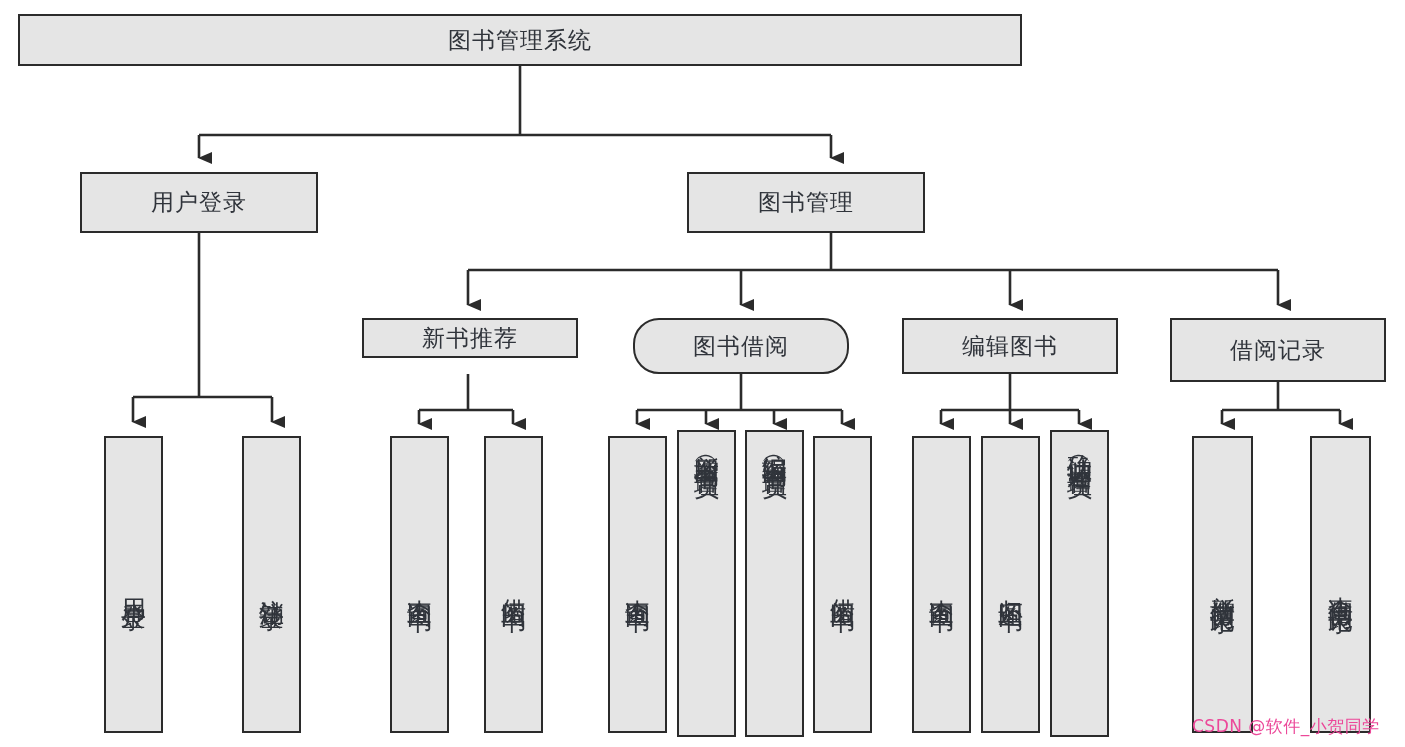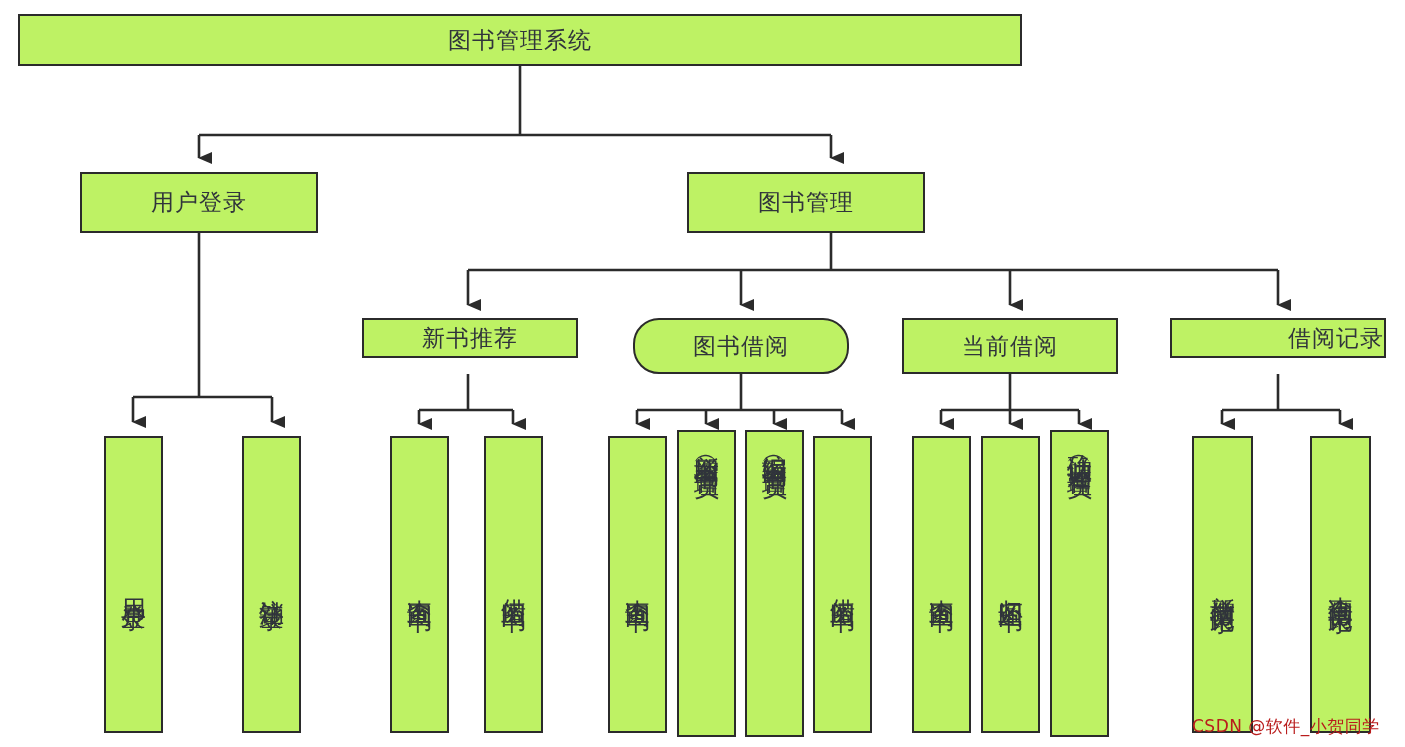--- a/index.html
+++ b/index.html
@@ -9,21 +9,21 @@
     font-family:"DejaVu Sans","Liberation Sans",sans-serif;
     overflow:hidden;
     position:relative;
   }
   #canvas{position:absolute;left:0;top:0;width:1405px;height:747px;}
   svg.edges{position:absolute;left:0;top:0;width:1405px;height:747px;pointer-events:none;}
 
   .node{
     position:absolute;
     box-sizing:border-box;
-    background:#bef264;
+    background:#e5e5e5;
     border:2.5px solid #2b2b2b;
     display:flex;
     align-items:center;
     justify-content:center;
   }
   .node .lbl{
     color:#30343b;
     font-size:23px;
     line-height:1.25;
     letter-spacing:1px;
@@ -45,21 +45,21 @@
     font-size:25px;
     line-height:1.0;
     letter-spacing:3px;
     white-space:nowrap;
     color:#30343b;
   }
   .leaf.center{align-items:center;padding-top:0;}
 
   .watermark{
     position:absolute;
-    color:#b91c1c;
+    color:#ec4899;
     font-size:17px;
     letter-spacing:0.5px;
     white-space:nowrap;
     font-family:"DejaVu Sans","Liberation Sans",sans-serif;
   }
 </style>
 </head>
 <body>
 
 <div id="canvas">
@@ -125,23 +125,23 @@
     <span class="lbl">图书管理</span>
   </div>
 
   <div class="node h-node" style="left:362px;top:318px;width:216px;height:40px;">
     <span class="lbl">新书推荐</span>
   </div>
   <div class="node h-node" style="left:633px;top:318px;width:216px;height:56px;border-radius:26px;">
     <span class="lbl">图书借阅</span>
   </div>
   <div class="node h-node" style="left:902px;top:318px;width:216px;height:56px;">
-    <span class="lbl">当前借阅</span>
+    <span class="lbl">编辑图书</span>
   </div>
-  <div class="node h-node" style="left:1170px;top:318px;width:216px;height:40px;justify-content:flex-end;">
+  <div class="node h-node" style="left:1170px;top:318px;width:216px;height:64px;">
     <span class="lbl">借阅记录</span>
   </div>
 
   <div class="node leaf center" style="left:104px;top:436px;width:59px;height:297px;">
     <span class="lbl">用户登录</span>
   </div>
   <div class="node leaf center" style="left:242px;top:436px;width:59px;height:297px;">
     <span class="lbl">注销登录</span>
   </div>
 

